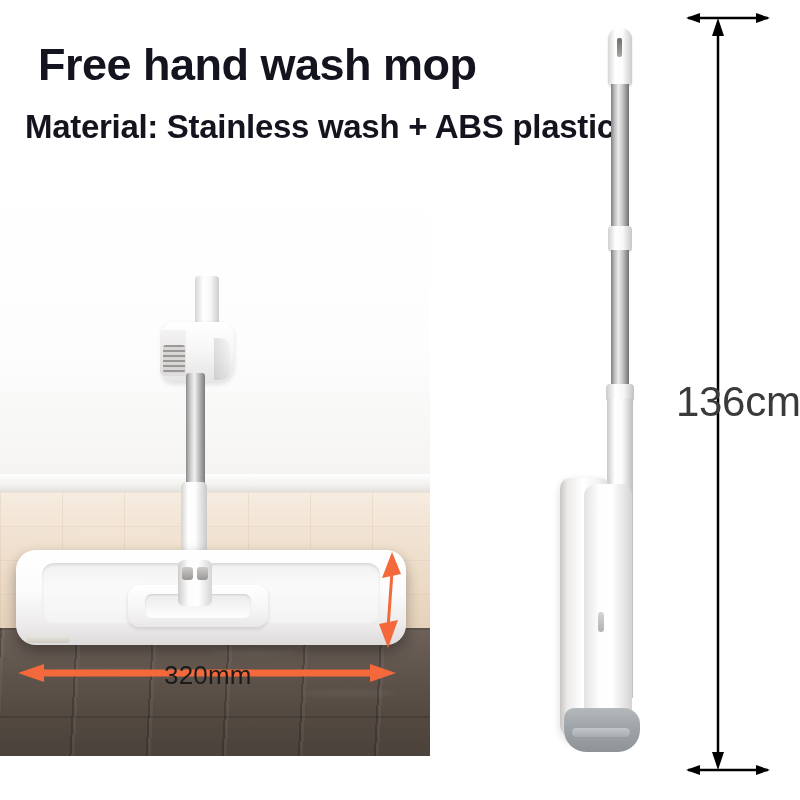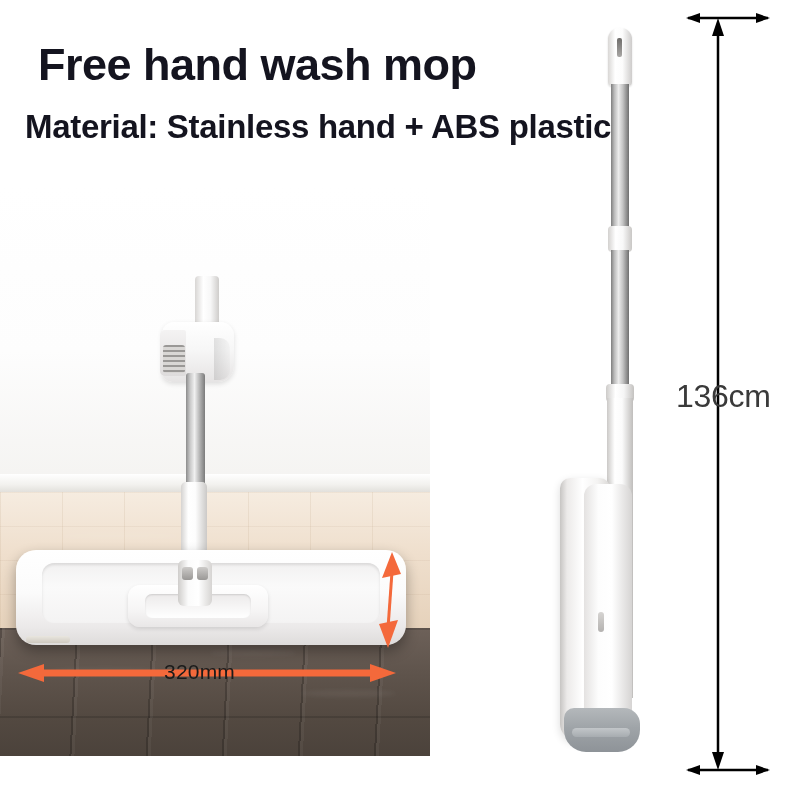--- a/index.html
+++ b/index.html
@@ -260,21 +260,21 @@
     position: absolute;
     left: 379px;
     top: 552px;
     width: 24px;
     height: 96px;
   }
   .label-320 {
     position: absolute;
     left: 164px;
     top: 660px;
-    font-size: 21px;
+    font-size: 26px;
     color: #1b1b1b;
     font-weight: normal;
     letter-spacing: .2px;
   }
   .label-105 {
     position: absolute;
     left: 412px;
     top: 560px;
     font-size: 36px;
     color: #1b1b1b;
@@ -407,33 +407,33 @@
     background: linear-gradient(180deg,#fafafa 0%, #efeeed 55%, #dddbda 100%);
     z-index: -1;
   }
 
   
   .dimline { position: absolute; left: 680px; top: 0; width: 100px; height: 800px; }
   .label-136 {
     position: absolute;
     left: 676px;
     top: 378px;
-    font-size: 32px;
+    font-size: 42px;
     color: #3a3a3a;
     letter-spacing: -0.3px;
     white-space: nowrap;
   }
 </style>
 </head>
 <body>
 
 <div id="page">
 
   <div class="title">Free hand wash mop</div>
-  <div class="subtitle">Material: Stainless hand + ABS plastic</div>
+  <div class="subtitle">Material: Stainless wash + ABS plastic</div>
 
   <div class="scene">
     <div class="scene-wall"></div>
     <div class="scene-baseboard"></div>
     <div class="scene-floor-light">
       <div class="floor-grain" style="left:60px;top:40px;width:120px;height:8px;"></div>
       <div class="floor-grain" style="left:240px;top:76px;width:90px;height:6px;"></div>
     </div>
     <div class="scene-floor-dark">
       <div class="floor-grain" style="left:50px;top:40px;width:110px;height:7px;"></div>

